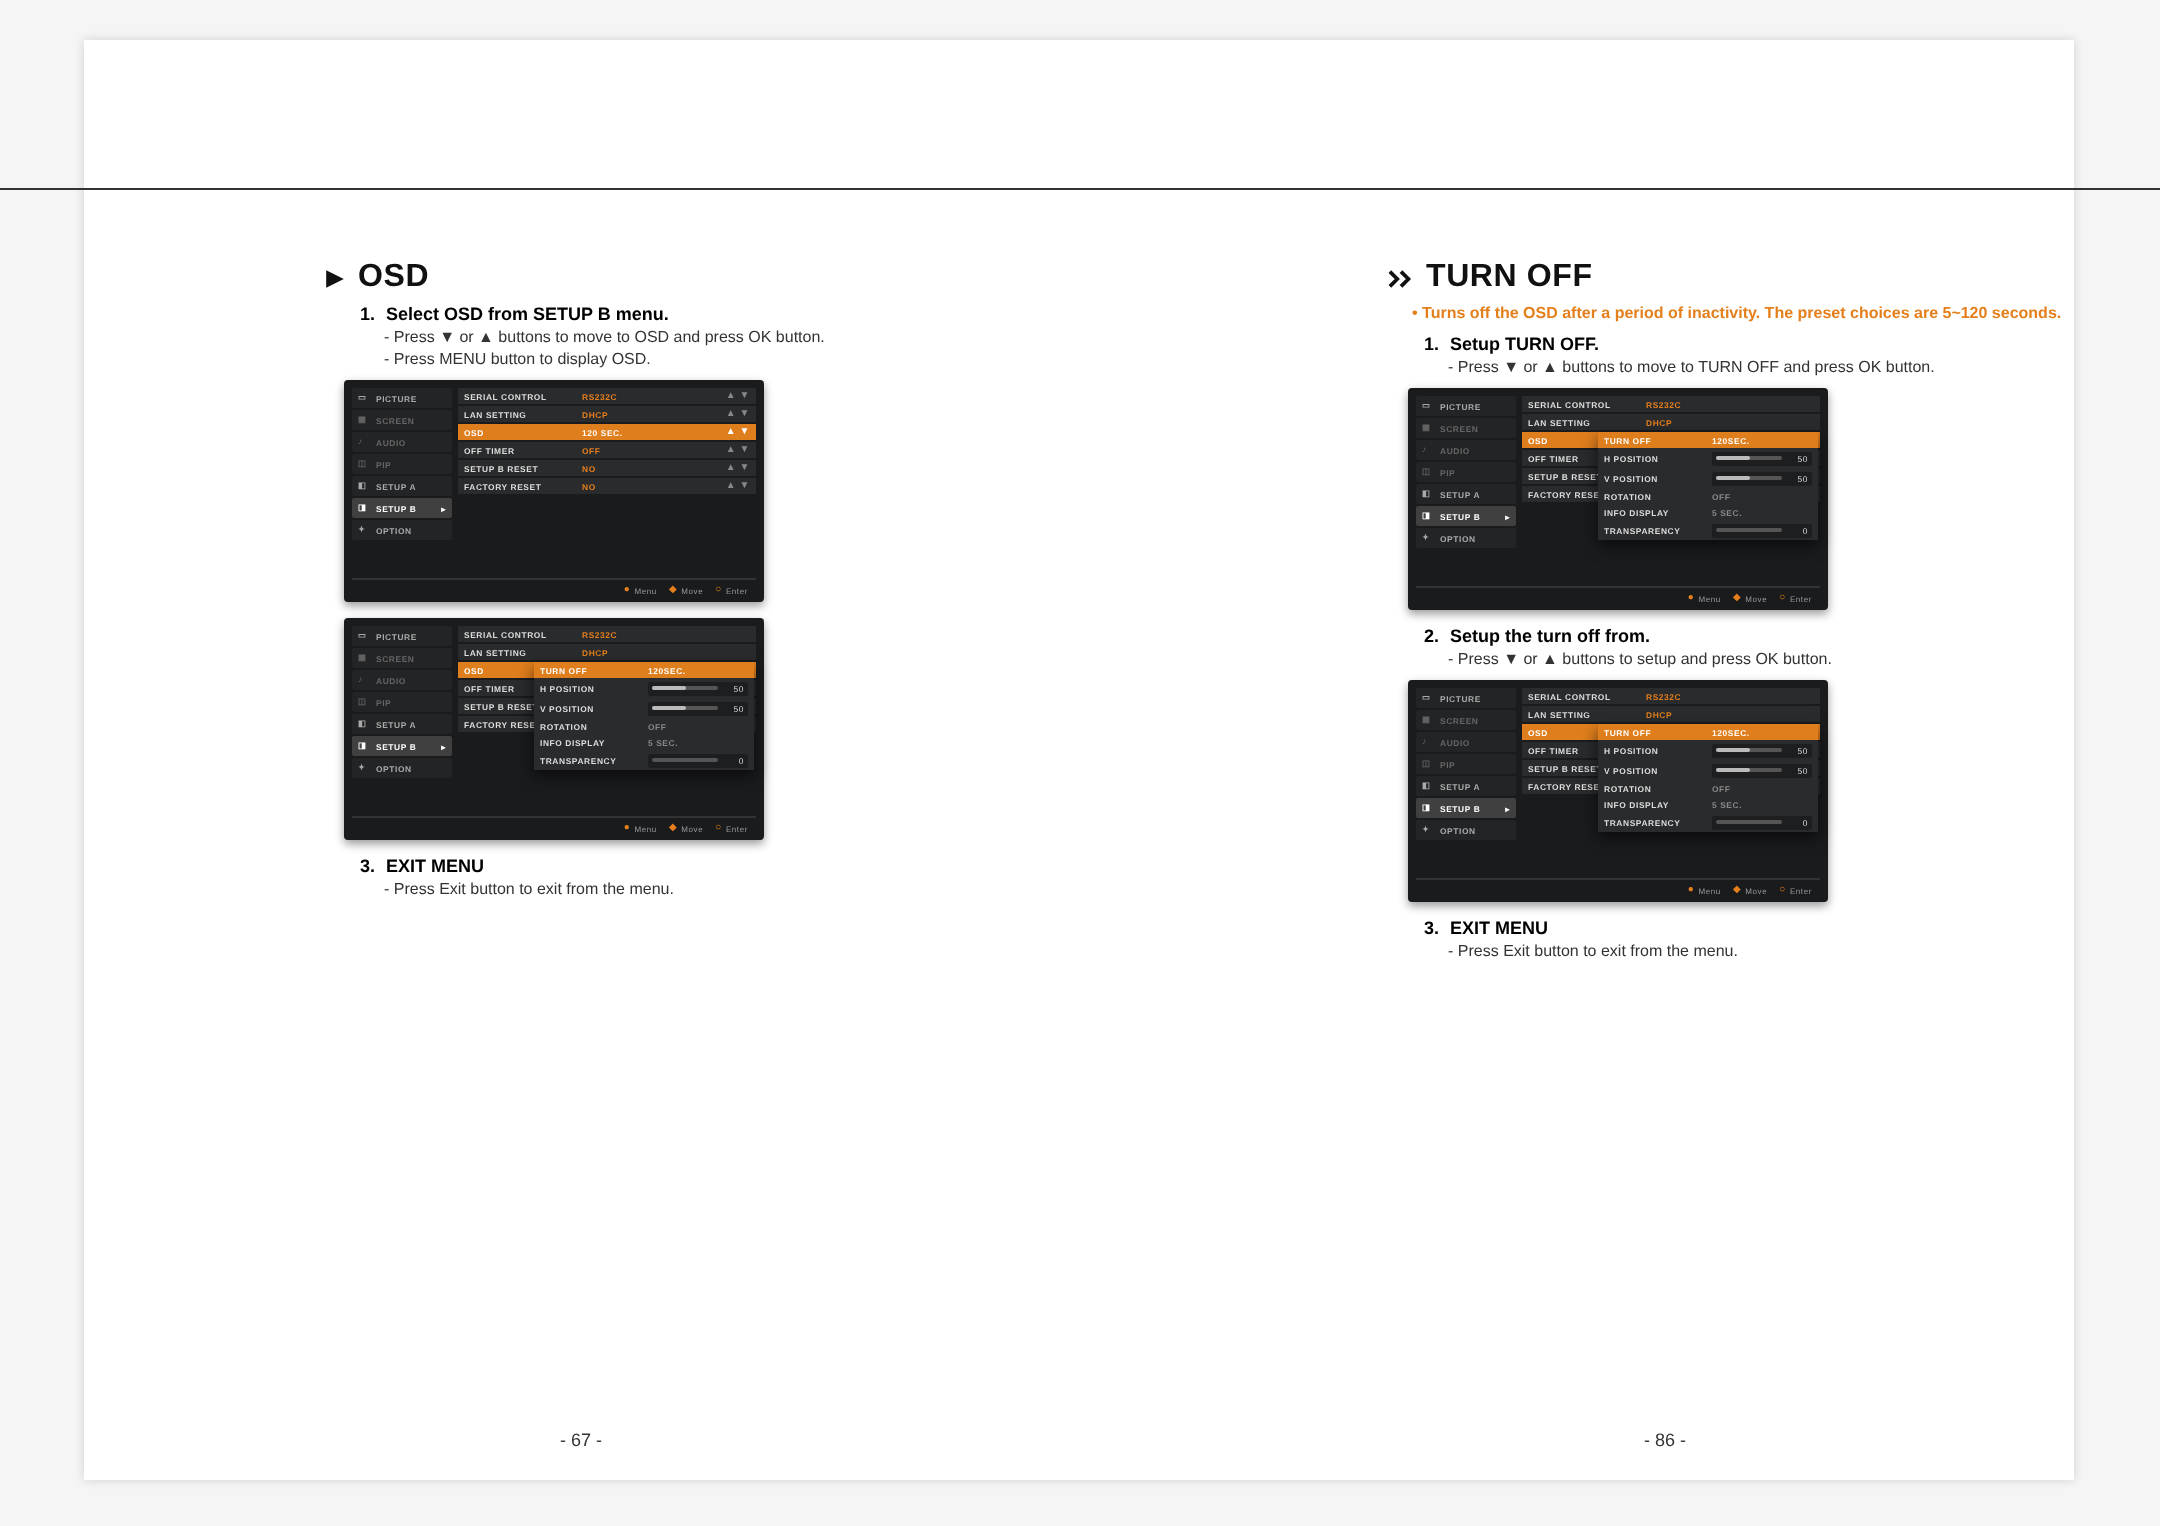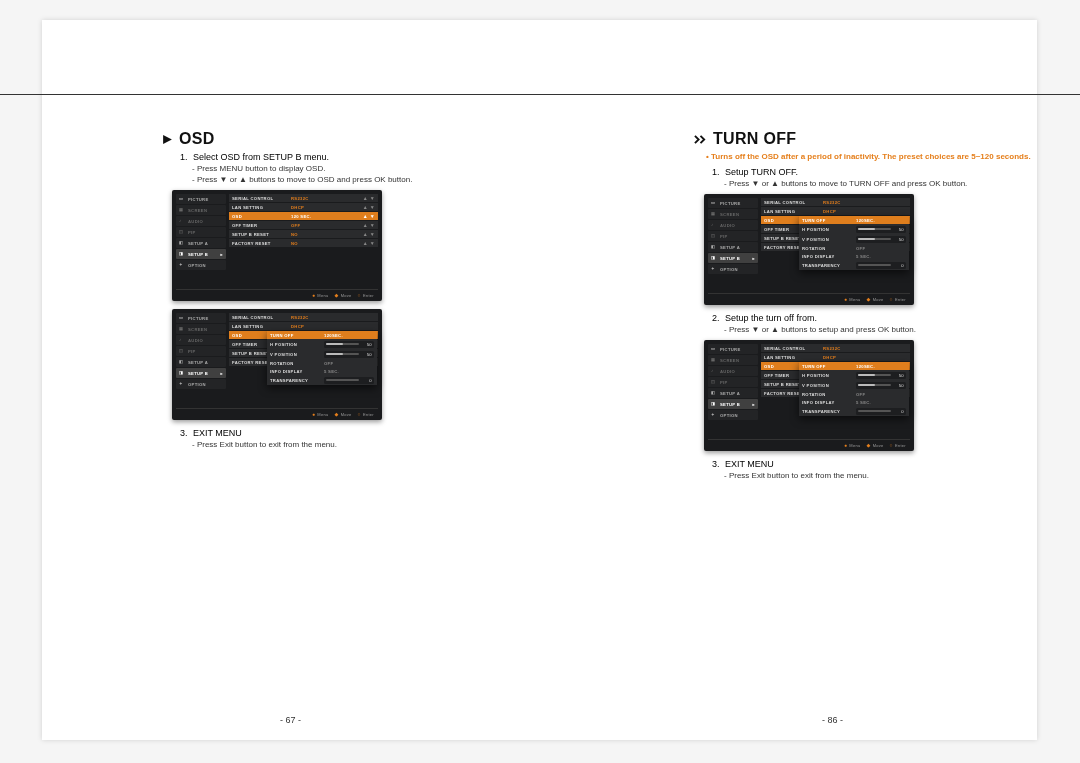--- a/index.html
+++ b/index.html
@@ -46,21 +46,21 @@
     margin-bottom: 4px;
   }
   .tri-icon svg, .chev-icon svg { display: block; }
   .intro {
     color: #E57F1C;
     font-size: 8px;
     margin: 2px 0 6px 12px;
     font-weight: bold;
   }
   .intro::before { content: "• "; }
-  .step { margin: 4px 0 2px 18px; font-size: 9px; font-weight: normal; }
+  .step { margin: 4px 0 2px 18px; font-size: 9px; font-weight: bold; }
   .step-num { margin-right: 3px; }
   .substep { margin: 2px 0 2px 30px; font-size: 8px; color: #333; }
   .substep::before { content: "- "; }
   .osd-shot {
     width: 210px;
     margin: 6px 0 8px 10px;
     background: #1a1b1d;
     border-radius: 2px;
     box-shadow: 0 2px 5px rgba(0,0,0,0.4);
     padding: 4px 4px 0 4px;
@@ -138,22 +138,22 @@
           <polygon points="1,1 9,5 1,9" fill="#111"></polygon>
         </svg>
     </span>
     <span>OSD</span>
   </div>
 
   <div class="step">
     <span class="step-num">1.</span>
     <span>Select OSD from SETUP B menu.</span>
   </div>
+  <div class="substep">Press ▼ or ▲ buttons to move to OSD and press OK button.</div>
   <div class="substep">Press MENU button to display OSD.</div>
-  <div class="substep">Press ▼ or ▲ buttons to move to OSD and press OK button.</div>
 
   <div class="osd-shot">
     <div class="osd-body">
       <div class="osd-nav">
         <div class="nav-item">
             <span class="nav-icon">▭</span>
             <span>PICTURE</span>
           </div>
         <div class="nav-item nav-disabled">
             <span class="nav-icon">▦</span>

